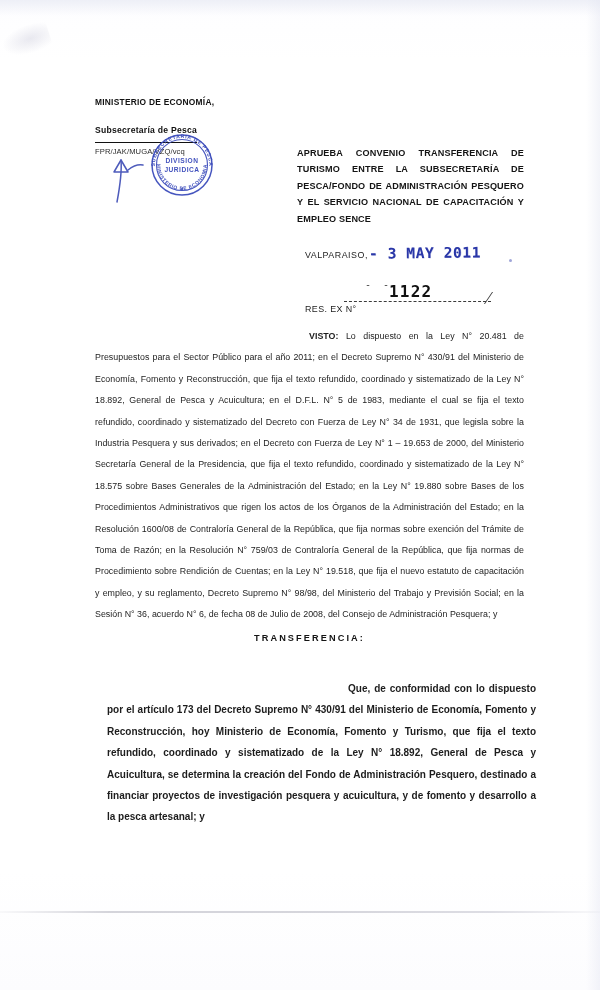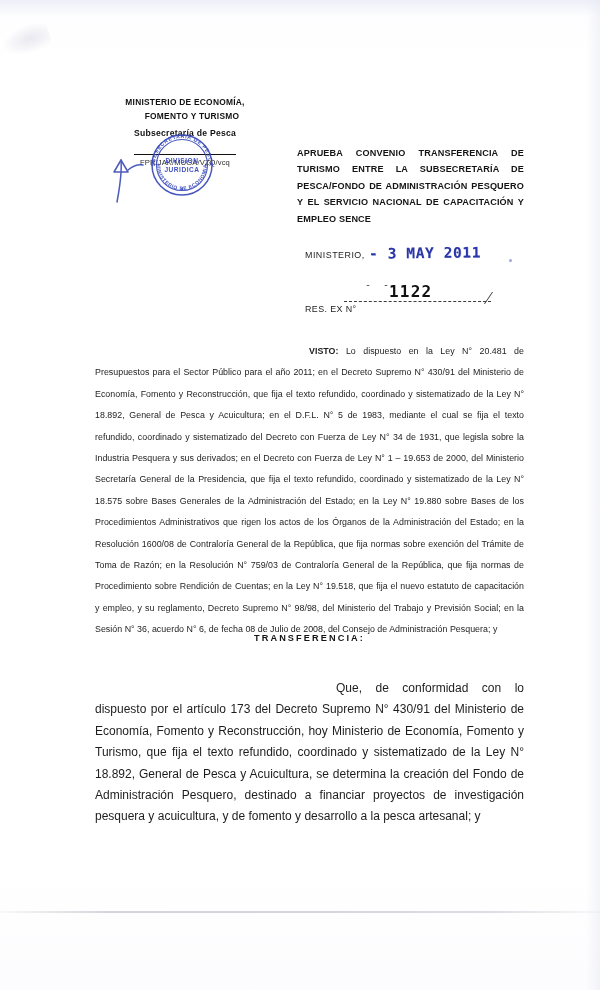--- a/index.html
+++ b/index.html
@@ -67,28 +67,27 @@
   .letterhead {
     position: absolute;
     left: 95px;
     top: 96px;
     width: 180px;
     font-weight: bold;
     font-size: 8.4px;
     letter-spacing: 0.25px;
     line-height: 13.5px;
     color: #111111;
-    text-align: center;
   }
   .lh-line1 { display: block; }
   .lh-line2 { display: block; padding-left: 14px; }
   .lh-line3 {
     display: inline-block;
-    margin-top: 4px;
-    padding-bottom: 13px;
+    margin-top: 14px;
+    padding-bottom: 5px;
     border-bottom: 1.1px solid #111111;
     font-size: 8.6px;
   }
   .lh-initials {
     display: block;
     margin-top: 1.5px;
     font-weight: normal;
     font-size: 7.6px;
     letter-spacing: 0.1px;
     color: #2b2b2b;
@@ -206,21 +205,21 @@
     width: 10px;
     height: 12px;
     border-left: 1.2px solid #3b3b3b;
     transform: skewX(-34deg);
   }
 
   
   .body-text {
     position: absolute;
     left: 95px;
-    top: 341px;
+    top: 326px;
     width: 429px;
     font-size: 8.85px;
     line-height: 21.4px;
     text-align: justify;
     text-align-last: left;
     color: #1d1d1d;
     letter-spacing: 0.02px;
   }
   .body-text p { margin: 0; }
   .indent-first { text-indent: 214px; }
@@ -233,44 +232,44 @@
     width: 429px;
     text-align: center;
     font-size: 9.2px;
     font-weight: bold;
     letter-spacing: 2.1px;
     color: #141414;
   }
 
   .body-text-2 {
     position: absolute;
-    left: 95px;
+    left: 107px;
     top: 678px;
     width: 429px;
-    font-size: 12px;
+    font-size: 10px;
     line-height: 21.4px;
     text-align: justify;
     text-align-last: left;
     color: #1d1d1d;
+    font-weight: bold;
   }
   .body-text-2 p { margin: 0; }
   .indent-considerando { text-indent: 241px; }
 </style>
 </head>
 <body>
 
 <div class="page"></div>
 <div class="edge-tint-top"></div>
 <div class="edge-tint-right"></div>
 <div class="scan-smudge"></div>
 <div class="scan-line"></div>
 
 <div class="letterhead">
   <span class="lh-line1">MINISTERIO DE ECONOMÍA,</span>
-  <span class="lh-line2">FOMENTO Y TURISMO</span>
   <span class="lh-line3">Subsecretaría de Pesca</span>
   <span class="lh-initials">FPR/JAK/MUGA/VZQ/vcq</span>
 </div>
 
 <div class="hand-mark">
   <svg viewBox="0 0 58 66" xmlns="http://www.w3.org/2000/svg">
     <g fill="none" stroke="#2f3fb0" stroke-width="1.5" stroke-linecap="round" stroke-linejoin="round" opacity="0.85">
       <path d="M14 30 L21 18 L28 30 Z"></path>
       <path d="M21 18 C 22 30, 20 44, 17 60"></path>
       <path d="M28 28 C 33 24, 38 22, 43 23"></path>
@@ -297,21 +296,21 @@
       </text>
       <text x="36" y="36" text-anchor="middle" font-size="6.6" letter-spacing="0.5">DIVISION</text>
       <text x="36" y="45" text-anchor="middle" font-size="6.6" letter-spacing="0.5">JURIDICA</text>
       <circle cx="36" cy="62" r="1.1"></circle>
     </g>
   </svg>
 </div>
 
 <div class="subject-block">APRUEBA CONVENIO TRANSFERENCIA DE TURISMO ENTRE LA SUBSECRETARÍA DE PESCA/FONDO DE ADMINISTRACIÓN PESQUERO Y EL SERVICIO NACIONAL DE CAPACITACIÓN Y EMPLEO SENCE</div>
 
-<div class="place-line">MINISTERIO,</div>
+<div class="place-line">VALPARAISO,</div>
 <div class="date-stamp">- 3 MAY 2011</div>
 <div class="date-stamp-dot"></div>
 
 <div class="res-label">RES. EX N°</div>
 <div class="res-ticks">- -</div>
 <div class="res-number">1122</div>
 <div class="res-rule"></div>
 <div class="res-slash"></div>
 
 <div class="body-text">

